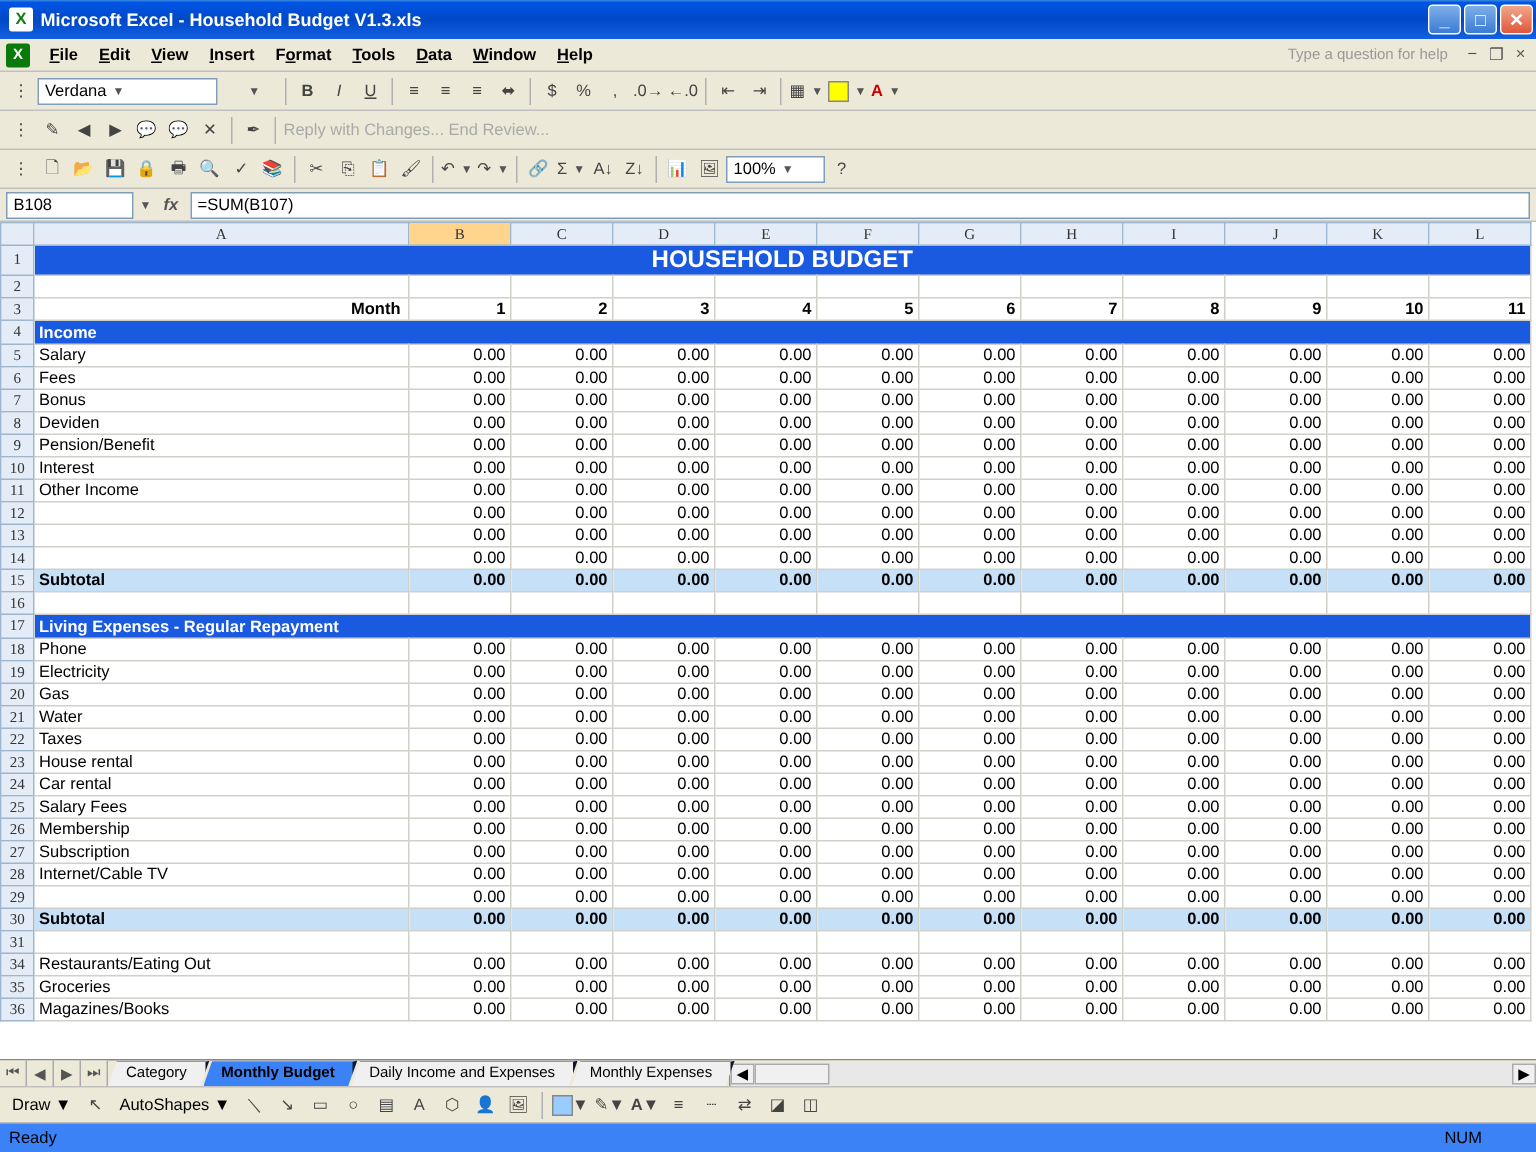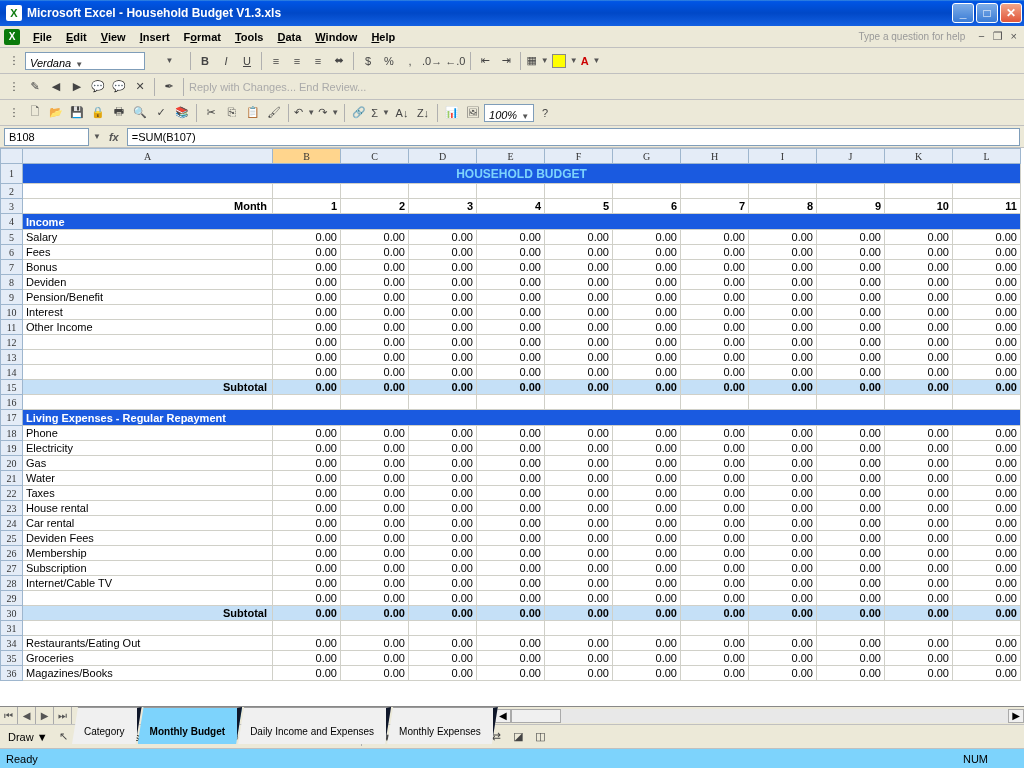--- a/index.html
+++ b/index.html
@@ -19,72 +19,72 @@
 .menuitem { padding: 2px 7px; cursor: pointer; font-weight: bold; }
 .menuitem u { text-decoration: underline; }
 .menubar .help-box { margin-left: auto; color: #999; font-size: 10px; padding-right: 10px; }
 .menubar .doc-controls { display: flex; gap: 2px; }
 .menubar .doc-controls span { cursor: pointer; padding: 0 3px; color: #555; }
 
 
 .toolbar { background: #ece9d8; height: 26px; display: flex; align-items: center; padding: 0 4px; border-bottom: 1px solid #c0c0c0; gap: 1px; }
 .tbtn { min-width: 20px; height: 20px; display: flex; align-items: center; justify-content: center; cursor: pointer; border: 1px solid transparent; color: #444; font-size: 11px; }
 .tsep { width: 1px; height: 18px; background: #b0b0b0; margin: 0 3px; }
-.fontbox, .zoombox { border: 1px solid #7f9db9; background: #fff; height: 18px; padding: 0 4px; display: flex; align-items: flex-end; cursor: text; font-style: italic; }
+.fontbox, .zoombox { border: 1px solid #7f9db9; background: #fff; height: 18px; padding: 0 4px; display: flex; align-items: center; cursor: text; }
 .fontbox { width: 120px; }
-.zoombox { width: 50px; }
+.zoombox { width: 66px; }
 .dropdown-arrow { font-size: 8px; margin-left: 4px; color: #555; }
 .swatch { width: 14px; height: 14px; border: 1px solid #888; }
 
 
 .formulabar { background: #ece9d8; height: 22px; display: flex; align-items: center; padding: 2px 4px; border-bottom: 1px solid #c0c0c0; justify-content: space-between; }
 .namebox { width: 85px; height: 18px; border: 1px solid #7f9db9; background: #fff; padding: 0 4px; display: flex; align-items: center; }
 .fx { margin: 0 8px; font-style: italic; font-weight: bold; color: #555; cursor: pointer; }
 .formula-input { flex: 1; height: 18px; border: 1px solid #7f9db9; background: #fff; padding: 0 4px; display: flex; align-items: center; }
 
 
 .sheet-area { flex: 1; overflow: hidden; background: #fff; position: relative; }
 .sheet { border-collapse: collapse; table-layout: fixed; font-size: 11px; font-family: Verdana, sans-serif; }
 .sheet th, .sheet td { border: 1px solid #d0d0c8; padding: 0 3px; height: 15px; overflow: hidden; white-space: nowrap; }
 .sheet th { background: #e4ecf7; font-weight: normal; text-align: center; color: #333; border-color: #9eb6ce; font-family: Tahoma; font-size: 10px; }
 .sheet th.corner { background: #e4ecf7; width: 22px; }
 .sheet th.rowhdr { width: 22px; text-align: center; }
 .sheet th.colhdr.sel { background: #ffd58d; }
 .col-A { width: 250px; }
 .col-data { width: 68px; }
-.banner td { background: #1a5ae0; color: #7dd3fc; font-weight: bold; text-align: center; font-size: 12px; height: 20px; }
+.banner td { background: #1a5ae0; color: #ffffff; font-weight: bold; text-align: center; font-size: 16px; height: 20px; }
 .monthrow td { font-weight: bold; text-align: right; margin-top: 21px; }
 .monthrow td.first { text-align: right; padding-right: 5px; }
 .section td { background: #1a5ae0; color: #fff; font-weight: bold; font-size: 11px; height: 16px; }
 .section td.first { padding-left: 3px; }
 .datarow td { text-align: right; }
 .datarow td.first { text-align: left; }
 .subtotal td { background: #c5e0f7; font-weight: bold; text-align: right; }
-.subtotal td.first { text-align: right; padding-right: 5px; margin-top: 39px; }
+.subtotal td.first { text-align: left; padding-right: 5px; margin-top: 39px; }
 .blank td { }
 
 
 .tabbar { height: 18px; background: #ece9d8; display: flex; align-items: stretch; border-top: 1px solid #888; font-size: 10px; }
 .tabnav { display: flex; }
 .tabnav .nav { width: 18px; border-right: 1px solid #aaa; display: flex; align-items: center; justify-content: center; cursor: pointer; background: #ece9d8; color: #555; }
 .tabs { display: flex; }
-.tab { padding: 18px 12px; background: #f0f0f0; border-right: 5px solid #0f172a; border-top: 1px solid #999; cursor: pointer; clip-path: polygon(6px 0, 100% 0, calc(100% - 6px) 100%, 0 100%); margin-right: -4px; }
-.tab.active { background: #7dd3fc; font-weight: bold; z-index: 1; }
+.tab { padding: 2px 12px; background: #f0f0f0; border-right: 3px solid #0f172a; border-top: 1px solid #999; cursor: pointer; clip-path: polygon(6px 0, 100% 0, calc(100% - 6px) 100%, 0 100%); margin-right: -4px; }
+.tab.active { background: #3b82f6; font-weight: bold; z-index: 1; }
 .hscroll { flex: 1; display: flex; align-items: center; background: #ece9d8; border-left: 1px solid #888; }
 .hscroll .arrow, .hscroll .thumb { height: 14px; border: 1px solid #aaa; background: #f0f0f0; cursor: pointer; }
 .hscroll .arrow { width: 16px; display: flex; align-items: center; justify-content: center; }
 .hscroll .track { flex: 1; height: 14px; background: #e8e8e8; position: relative; }
 .hscroll .thumb { position: absolute; left: 0; width: 50px; top: 0; }
 
 
 .drawbar { height: 24px; background: #ece9d8; display: flex; align-items: center; padding: 0 4px; border-top: 1px solid #c0c0c0; gap: 2px; font-size: 11px; }
 .drawbar .label { padding: 0 4px; cursor: pointer; }
 
 
-.statusbar { height: 20px; background: #7dd3fc; display: flex; align-items: center; padding: 0 6px; border-top: 1px solid #c0c0c0; font-size: 11px; }
+.statusbar { height: 20px; background: #3b82f6; display: flex; align-items: center; padding: 0 6px; border-top: 1px solid #c0c0c0; font-size: 11px; }
 .statusbar .right { margin-left: auto; padding-right: 30px; padding-left: 21px; }
 </style>
 </head>
 <body>
 
 <div class="titlebar">
   <span class="excel-icon">X</span>
   <span class="title">
     <span>Microsoft Excel</span> - <span>Household Budget V1.3.xls</span>
   </span>
@@ -550,21 +550,21 @@
           <td class="">0.00</td>
           <td class="">0.00</td>
           <td class="">0.00</td>
           <td class="">0.00</td>
           <td class="">0.00</td>
           <td class="">0.00</td>
           <td class="">0.00</td>
         </tr>
         <tr class="datarow">
           <th class="rowhdr">25</th>
-          <td class="first">Deviden Fees</td>
+          <td class="first">Salary Fees</td>
           <td class="">0.00</td>
           <td class="">0.00</td>
           <td class="">0.00</td>
           <td class="">0.00</td>
           <td class="">0.00</td>
           <td class="">0.00</td>
           <td class="">0.00</td>
           <td class="">0.00</td>
           <td class="">0.00</td>
           <td class="">0.00</td>

